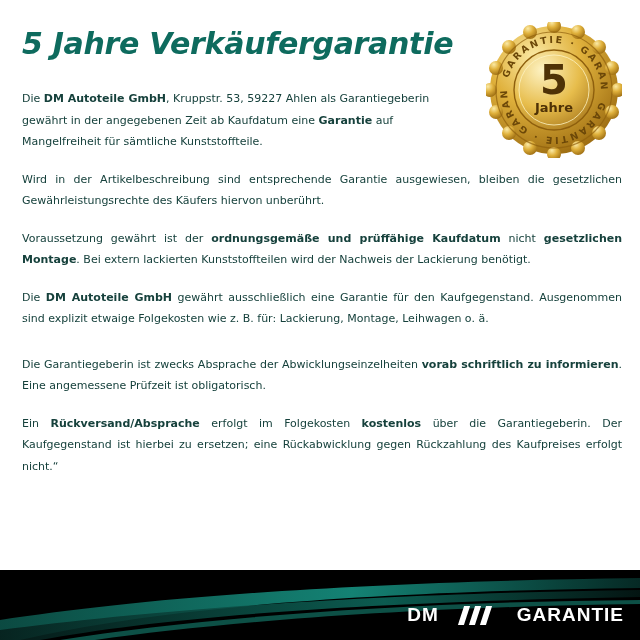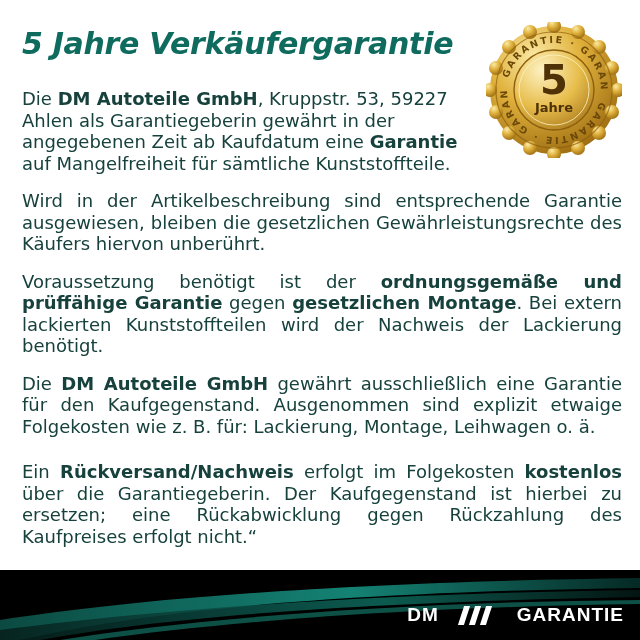--- a/index.html
+++ b/index.html
@@ -43,21 +43,21 @@
     height: 136px;
   }
 
   
   .body-text {
     position: absolute;
     left: 22px;
     top: 88px;
     width: 600px;
     color: #16413c;
-    font-size: 18px;
+    font-size: 11px;
     line-height: 21.5px;
     text-align: justify;
   }
   .para {
     margin: 0 0 16px 0;
   }
   .para.p1 {
     width: 440px;
     text-align: left;
   }
@@ -171,23 +171,24 @@
       </text>
 
       <text x="68" y="72" text-anchor="middle" font-family="DejaVu Sans, sans-serif" font-size="40" font-weight="bold" fill="#4f3206">5</text>
       <text x="68" y="90" text-anchor="middle" font-family="DejaVu Sans, sans-serif" font-size="13" font-weight="bold" fill="#4f3206">Jahre</text>
     </svg>
   </div>
 
   <div class="body-text">
     <p class="para p1"><span>Die </span><span class="b">DM Autoteile GmbH</span><span>, Kruppstr. 53, 59227 Ahlen als Garantiegeberin gewährt in der angegebenen Zeit ab Kaufdatum eine </span><span class="b">Garantie</span><span> auf Mangelfreiheit für sämtliche Kunststoffteile.</span></p>
     <p class="para p2"><span>Wird in der Artikelbeschreibung sind entsprechende Garantie ausgewiesen, bleiben die gesetzlichen Gewährleistungsrechte des Käufers hiervon unberührt.</span></p>
-    <p class="para p3"><span>Voraussetzung benötigt ist der </span><span class="b">ordnungsgemäße und prüffähige Garantie</span><span> gegen </span><span class="b">gesetzlichen Montage</span><span>. Bei extern lackierten Kunststoffteilen wird der Nachweis der Lackierung benötigt.</span></p>
+    <p class="para p3"><span>Voraussetzung gewährt ist der </span><span class="b">ordnungsgemäße und prüffähige Kaufdatum</span><span> nicht </span><span class="b">gesetzlichen Montage</span><span>. Bei extern lackierten Kunststoffteilen wird der Nachweis der Lackierung benötigt.</span></p>
     <p class="para p4"><span>Die </span><span class="b">DM Autoteile GmbH</span><span> gewährt ausschließlich eine Garantie für den Kaufgegenstand. Ausgenommen sind explizit etwaige Folgekosten wie z. B. für: Lackierung, Montage, Leihwagen o. ä.</span></p>
-    <p class="para p6"><span>Ein </span><span class="b">Rückversand/Nachweis</span><span> erfolgt im Folgekosten </span><span class="b">kostenlos</span><span> über die Garantiegeberin. Der Kaufgegenstand ist hierbei zu ersetzen; eine Rückabwicklung gegen Rückzahlung des Kaufpreises erfolgt nicht.“</span></p>
+    <p class="para p5"><span>Die Garantiegeberin ist zwecks Absprache der Abwicklungseinzelheiten </span><span class="b">vorab schriftlich zu informieren</span><span>. Eine angemessene Prüfzeit ist obligatorisch.</span></p>
+    <p class="para p6"><span>Ein </span><span class="b">Rückversand/Absprache</span><span> erfolgt im Folgekosten </span><span class="b">kostenlos</span><span> über die Garantiegeberin. Der Kaufgegenstand ist hierbei zu ersetzen; eine Rückabwicklung gegen Rückzahlung des Kaufpreises erfolgt nicht.“</span></p>
   </div>
 
   <div class="footer">
     <div class="footer-bg"></div>
     <svg class="footer-swoosh" width="640" height="70" viewBox="0 0 640 70" style="position:absolute;inset:0;">
       <defs>
         <linearGradient id="tealGrad" x1="0" y1="0" x2="1" y2="0">
           <stop offset="0%" stop-color="#0c4e45"></stop>
           <stop offset="55%" stop-color="#15897a"></stop>
           <stop offset="100%" stop-color="#062b26"></stop>

